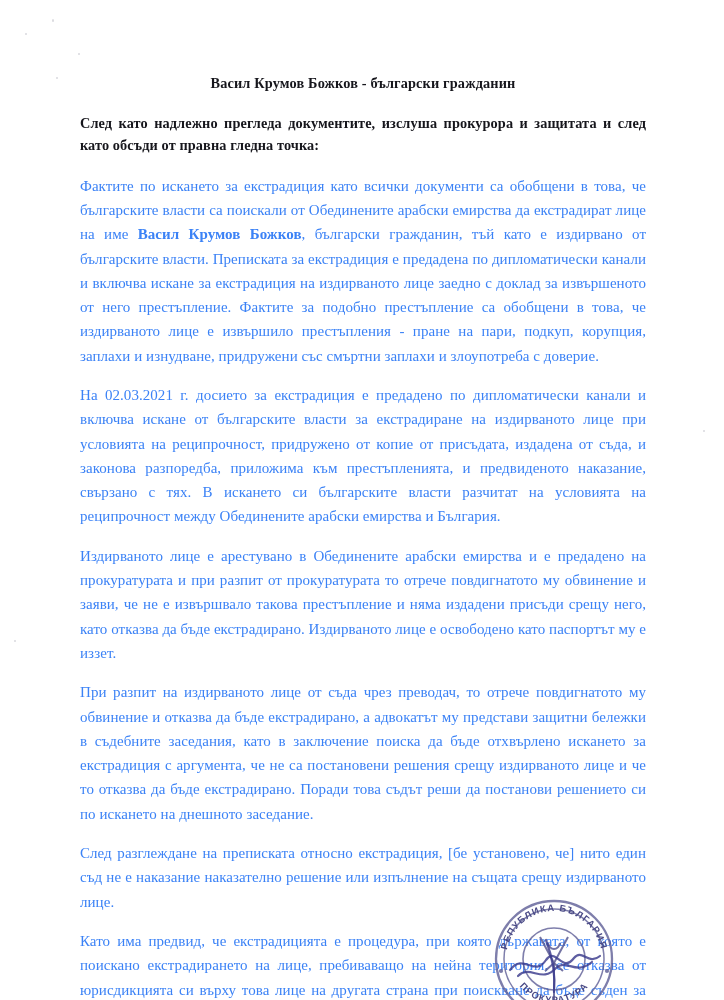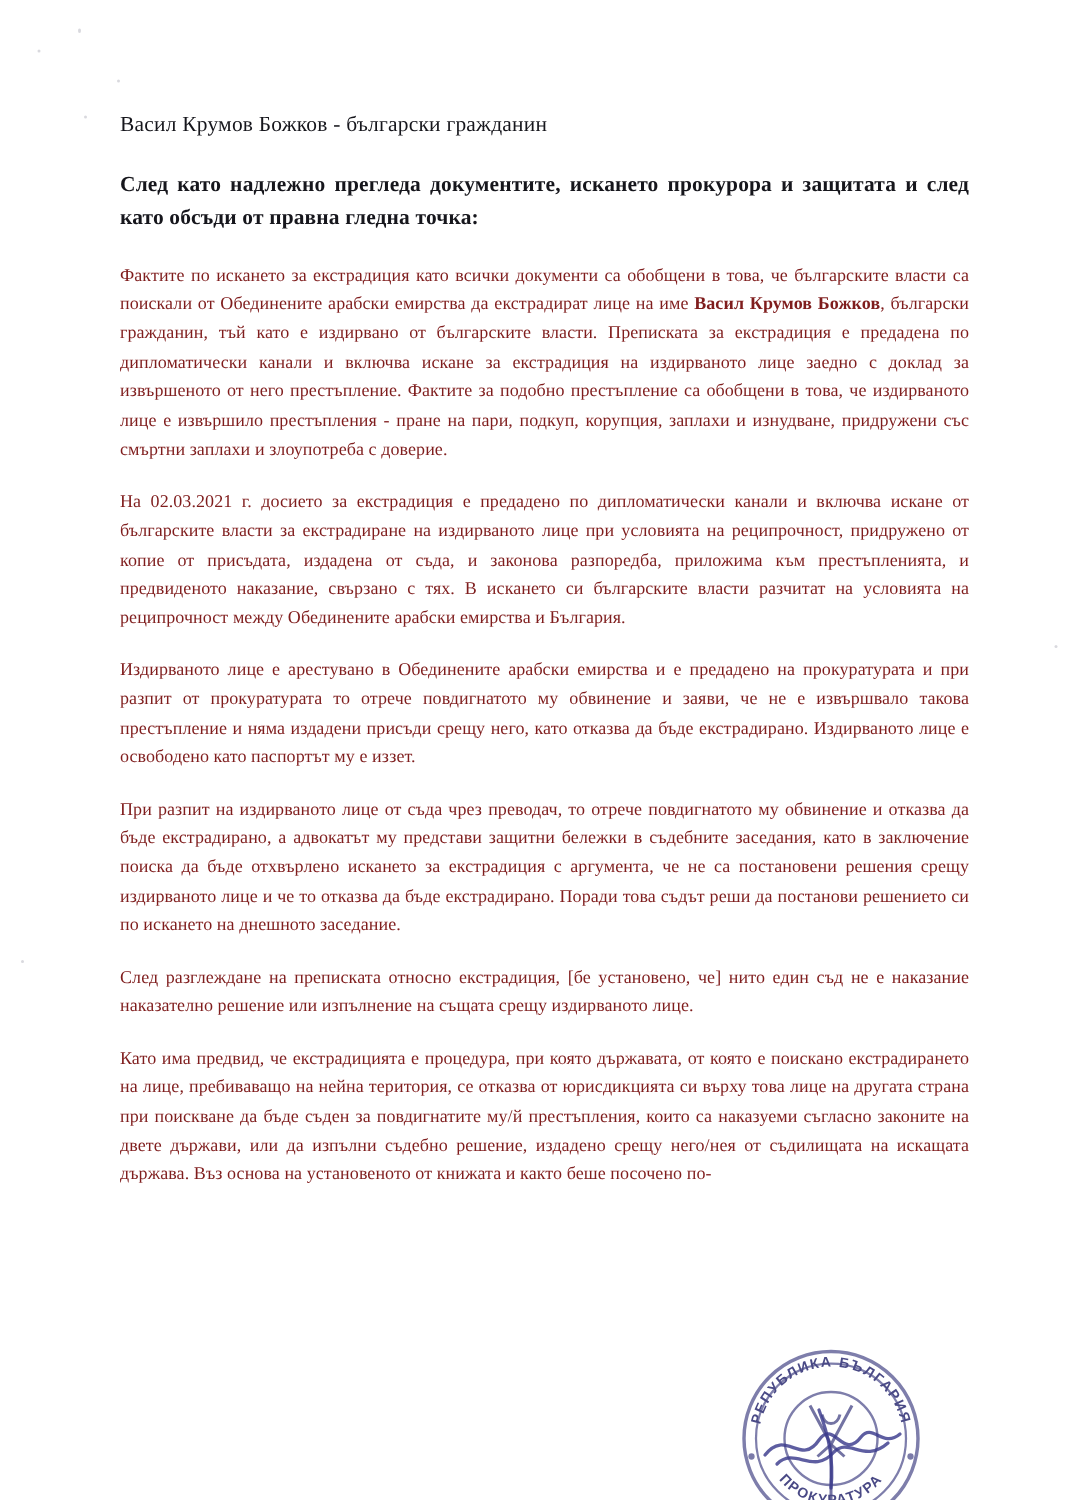--- a/index.html
+++ b/index.html
@@ -31,41 +31,42 @@
 
   .content {
     position: absolute;
     left: 80px;
     top: 74px;
     width: 566px;
   }
 
   .doc-title {
     font-size: 14.3px;
-    font-weight: normal;
+    font-weight: bold;
+    text-align: center;
     color: #16161c;
     letter-spacing: .15px;
     margin: 0 0 19px 0;
     line-height: 1.35;
   }
 
   .lead {
     font-size: 14.3px;
     font-weight: bold;
     color: #16161c;
     text-align: justify;
     text-align-last: left;
     line-height: 1.55;
     margin: 0 0 17px 0;
     letter-spacing: .1px;
   }
 
   p.para {
-    font-size: 12px;
-    color: #7f1d1d;
+    font-size: 15px;
+    color: #3b82f6;
     text-align: justify;
     text-align-last: left;
     line-height: 1.62;
     margin: 0 0 15px 0;
     letter-spacing: .05px;
   }
   p.para:last-child { margin-bottom: 0; }
 
   p.para b { font-weight: bold; }
 
@@ -106,21 +107,21 @@
   <div class="speckle" style="left:52px;  top:19px;  width:2px; height:3px;"></div>
   <div class="speckle" style="left:78px;  top:53px;  width:2px; height:2px;"></div>
   <div class="speckle" style="left:56px;  top:77px;  width:2px; height:2px;"></div>
   <div class="speckle" style="left:703px; top:430px; width:2px; height:2px;"></div>
   <div class="speckle" style="left:14px;  top:640px; width:2px; height:2px;"></div>
 
   <div class="content">
 
     <h1 class="doc-title">Васил Крумов Божков - български гражданин</h1>
 
-    <p class="lead">След като надлежно прегледа документите, искането прокурора и защитата и след като обсъди от правна гледна точка:</p>
+    <p class="lead">След като надлежно прегледа документите, изслуша прокурора и защитата и след като обсъди от правна гледна точка:</p>
 
     <div id="paragraph-list">
         <p class="para" id="para-1"><span>Фактите по искането за екстрадиция като всички документи са обобщени в това, че българските власти са поискали от Обединените арабски емирства да екстрадират лице на име </span><b>Васил Крумов Божков</b><span>, български гражданин, тъй като е издирвано от българските власти. Преписката за екстрадиция е предадена по дипломатически канали и включва искане за екстрадиция на издирваното лице заедно с доклад за извършеното от него престъпление. Фактите за подобно престъпление са обобщени в това, че издирваното лице е извършило престъпления - пране на пари, подкуп, корупция, заплахи и изнудване, придружени със смъртни заплахи и злоупотреба с доверие.</span></p>
         <p class="para" id="para-2"><span>На 02.03.2021 г. досието за екстрадиция е предадено по дипломатически канали и включва искане от българските власти за екстрадиране на издирваното лице при условията на реципрочност, придружено от копие от присъдата, издадена от съда, и законова разпоредба, приложима към престъпленията, и предвиденото наказание, свързано с тях. В искането си българските власти разчитат на условията на реципрочност между Обединените арабски емирства и България.</span></p>
         <p class="para" id="para-3"><span>Издирваното лице е арестувано в Обединените арабски емирства и е предадено на прокуратурата и при разпит от прокуратурата то отрече повдигнатото му обвинение и заяви, че не е извършвало такова престъпление и няма издадени присъди срещу него, като отказва да бъде екстрадирано. Издирваното лице е освободено като паспортът му е иззет.</span></p>
         <p class="para" id="para-5"><span>При разпит на издирваното лице от съда чрез преводач, то отрече повдигнатото му обвинение и отказва да бъде екстрадирано, а адвокатът му представи защитни бележки в съдебните заседания, като в заключение поиска да бъде отхвърлено искането за екстрадиция с аргумента, че не са постановени решения срещу издирваното лице и че то отказва да бъде екстрадирано. Поради това съдът реши да постанови решението си по искането на днешното заседание.</span></p>
         <p class="para" id="para-6"><span>След разглеждане на преписката относно екстрадиция, [бе установено, че] нито един съд не е наказание наказателно решение или изпълнение на същата срещу издирваното лице.</span></p>
         <p class="para" id="para-7"><span>Като има предвид, че екстрадицията е процедура, при която държавата, от която е поискано екстрадирането на лице, пребиваващо на нейна територия, се отказва от юрисдикцията си върху това лице на другата страна при поискване да бъде съден за повдигнатите му/й престъпления, които са наказуеми съгласно законите на двете държави, или да изпълни съдебно решение, издадено срещу него/нея от съдилищата на искащата държава. Въз основа на установеното от книжата и както беше посочено по-</span></p>
       </div>
 

